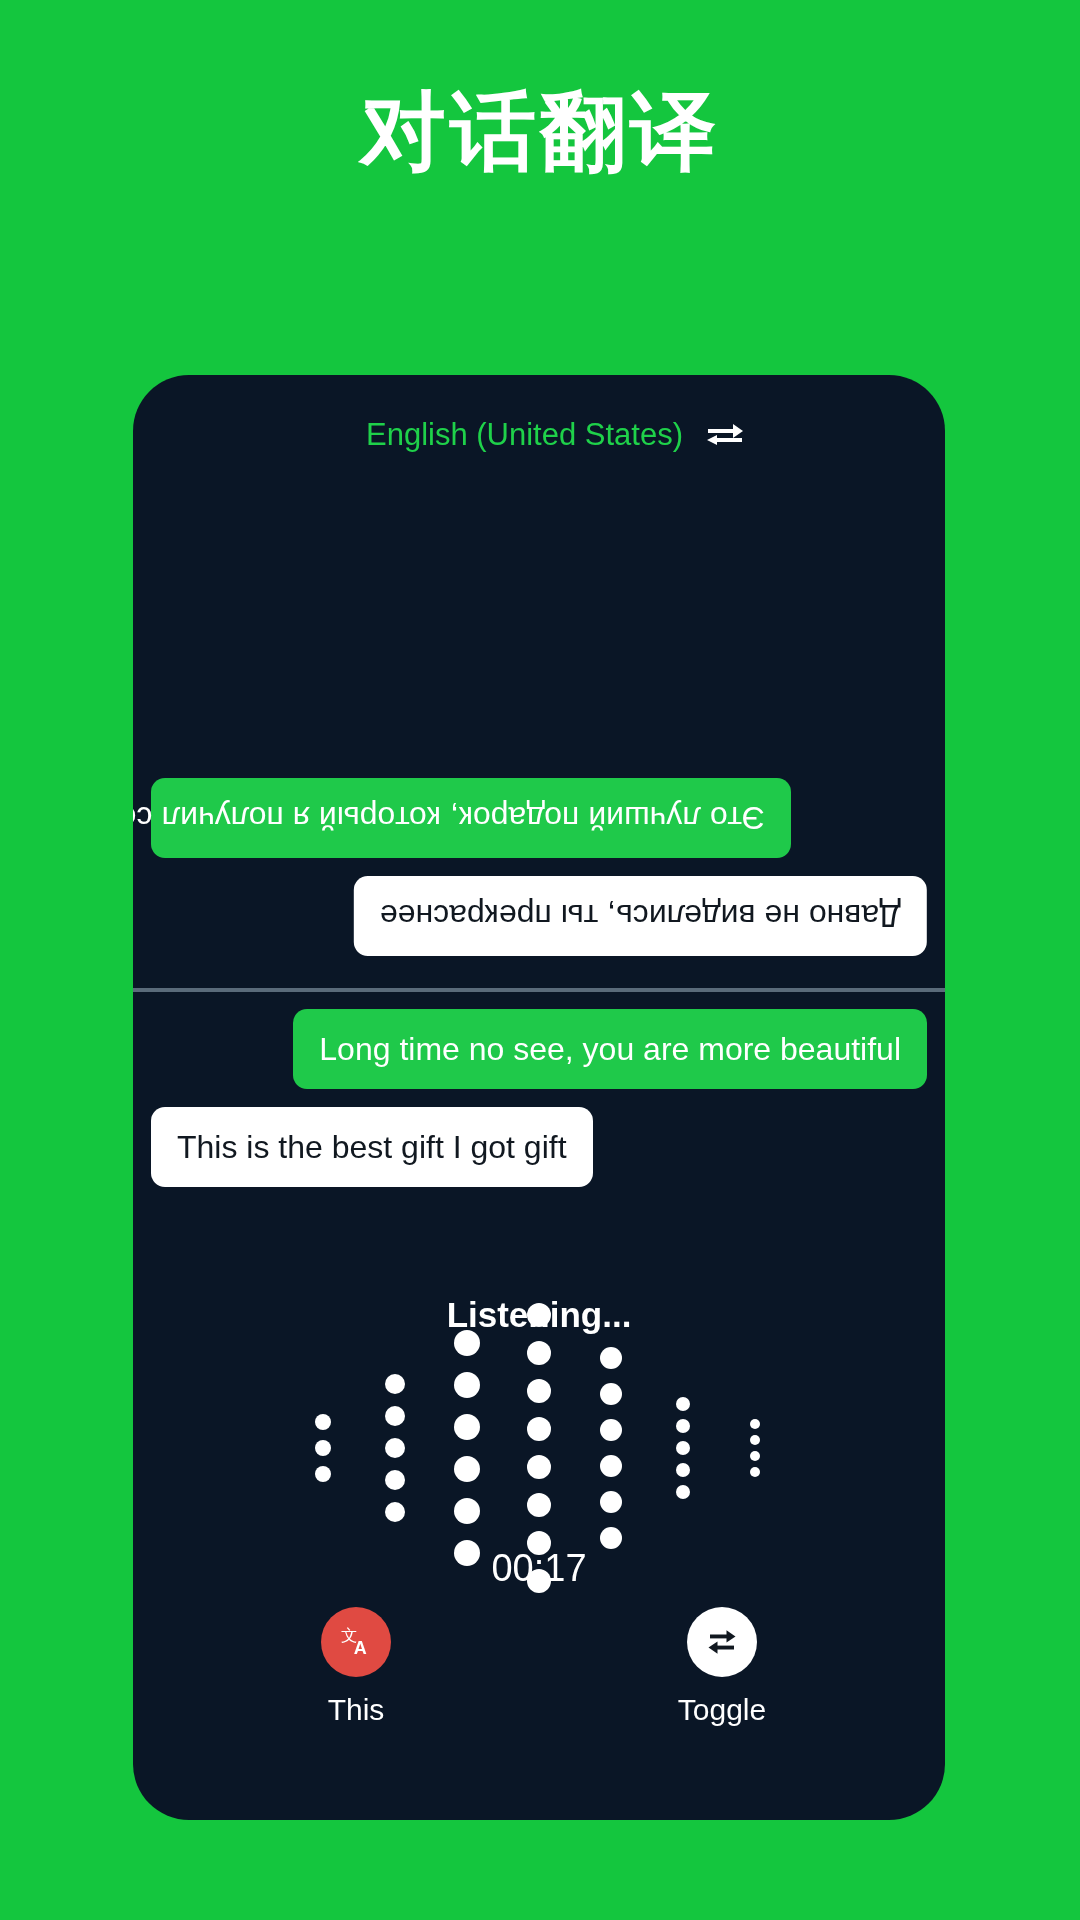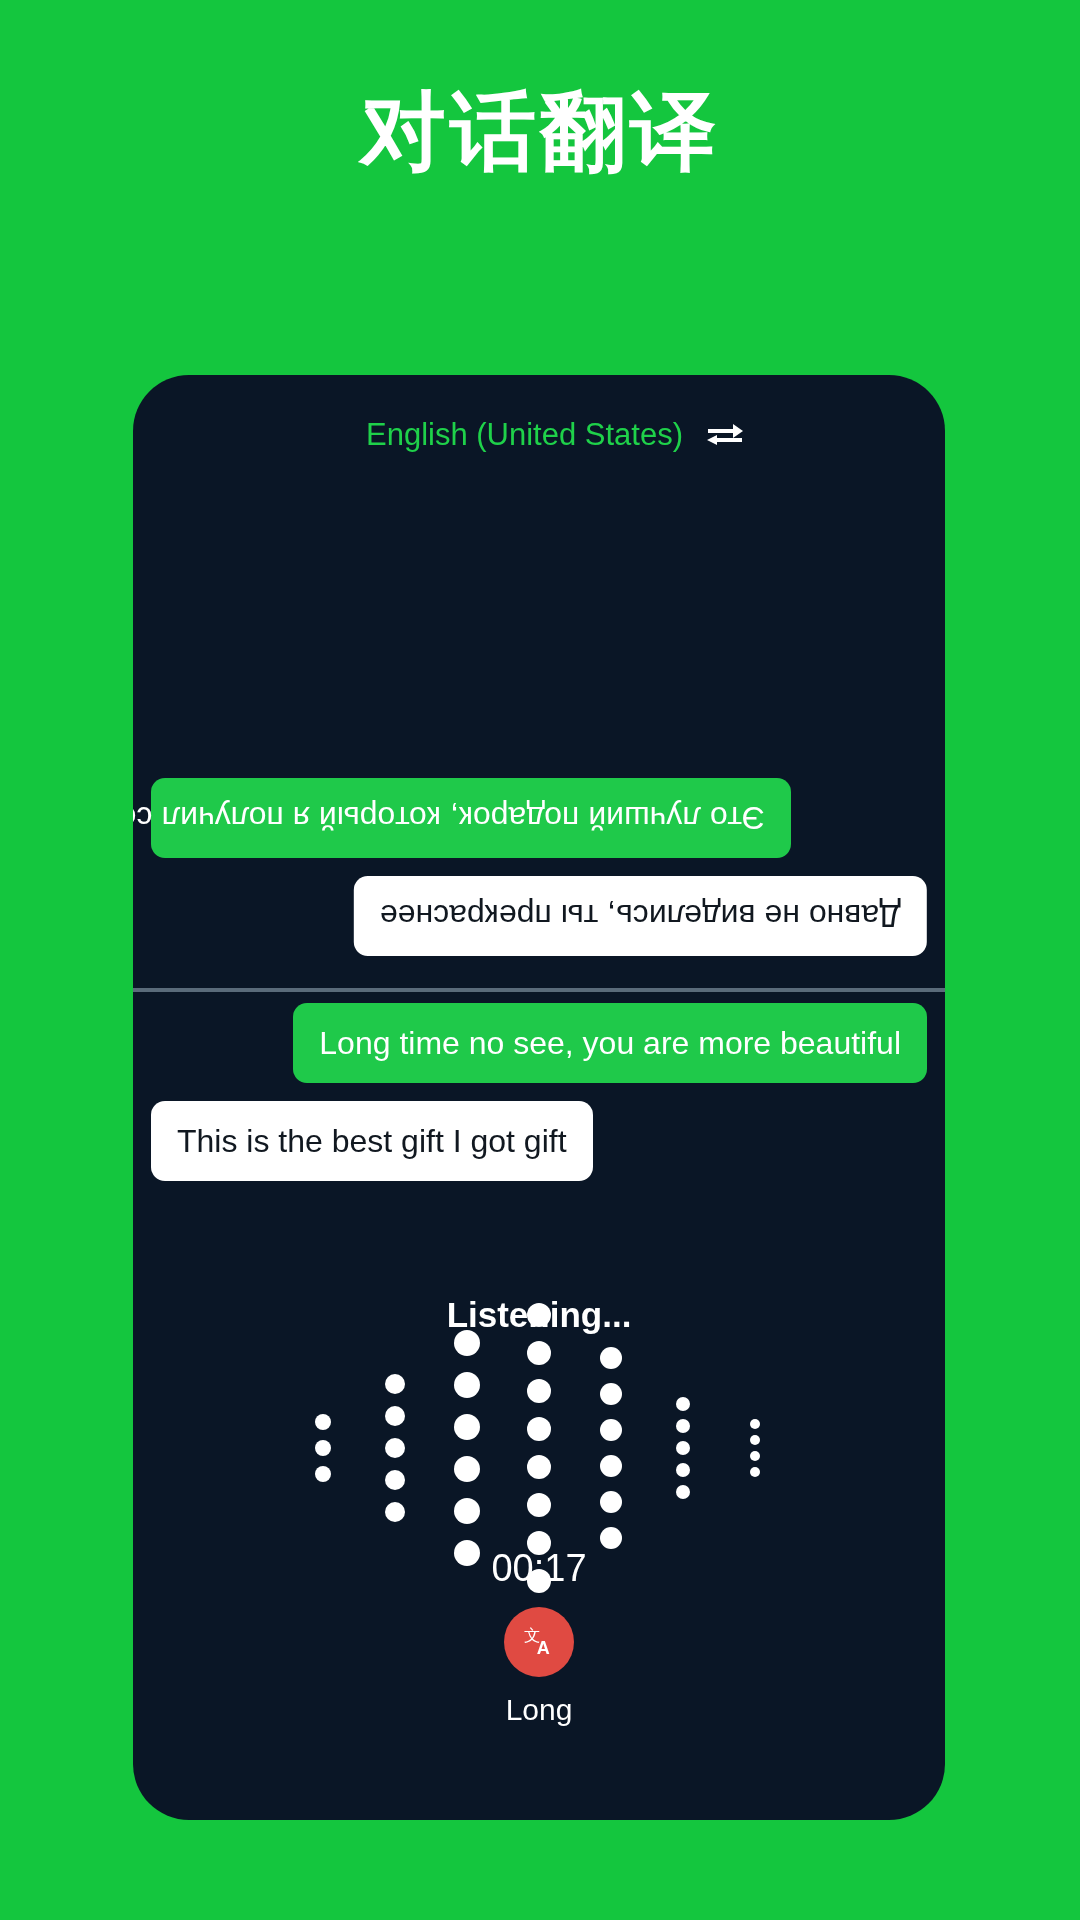--- a/index.html
+++ b/index.html
@@ -52,21 +52,21 @@
     position:absolute; top:96px; left:0; right:0; height:517px;
     display:flex; flex-direction:column; justify-content:flex-end;
     padding:0 18px 14px 18px;
   }
   .divider {
     position:absolute; top:613px; left:0; width:100%; height:4px;
     background:#5A6B7A;
   }
   .pane-bottom {
     position:absolute; top:617px; left:0; right:0; height:300px;
-    padding:11px 18px 0 18px;
+    padding:17px 18px 0 18px;
   }
 
   .bubble {
     display:inline-block;
     max-width:640px;
     padding:20px 26px;
     border-radius:14px;
     font-size:32px;
     line-height:1.25;
     white-space:nowrap;
@@ -223,20 +223,31 @@
     <div class="controls">
 
 
       <div class="ctrl">
         <div class="ctrl-circle red">
           <svg width="36" height="36" viewBox="0 0 24 24" aria-hidden="true">
             <text x="2" y="11" font-family="'DejaVu Sans',sans-serif" font-size="11" fill="#ffffff">文</text>
             <text x="10.5" y="20" font-family="'Liberation Sans',sans-serif" font-size="12" font-weight="bold" fill="#ffffff">A</text>
           </svg>
         </div>
-        <div class="ctrl-label">Long</div>
-      </div>
-
+        <div class="ctrl-label">This</div>
+      </div>
+
+      <div class="ctrl">
+        <div class="ctrl-circle white">
+          <svg width="36" height="36" viewBox="0 0 24 24" aria-hidden="true">
+            <rect x="4" y="7" width="13" height="2.6" fill="#111820"></rect>
+            <polygon points="15,4.2 21,8.3 15,12.4" fill="#111820"></polygon>
+            <rect x="7" y="14.4" width="13" height="2.6" fill="#111820"></rect>
+            <polygon points="9,11.6 3,15.7 9,19.8" fill="#111820"></polygon>
+          </svg>
+        </div>
+        <div class="ctrl-label">Toggle</div>
+      </div>
 
     </div>
 
   </div>
 </div>
 
 </body></html>

